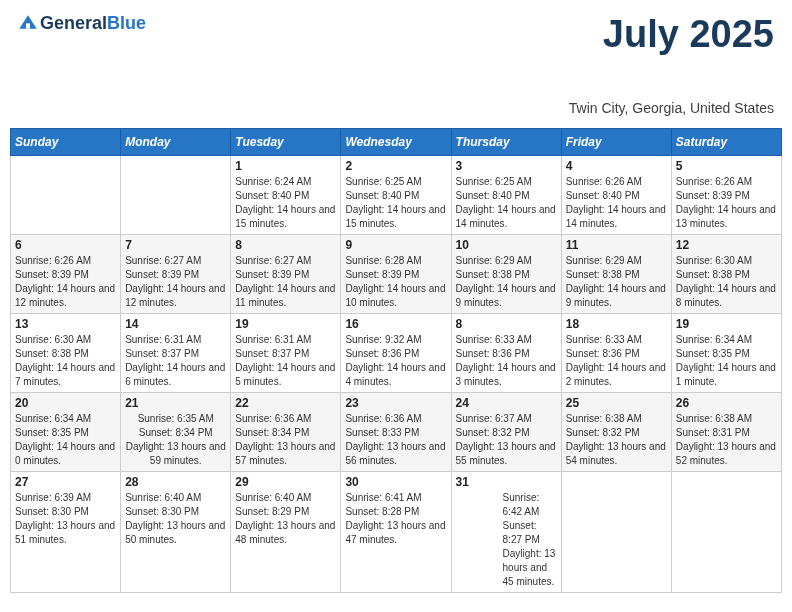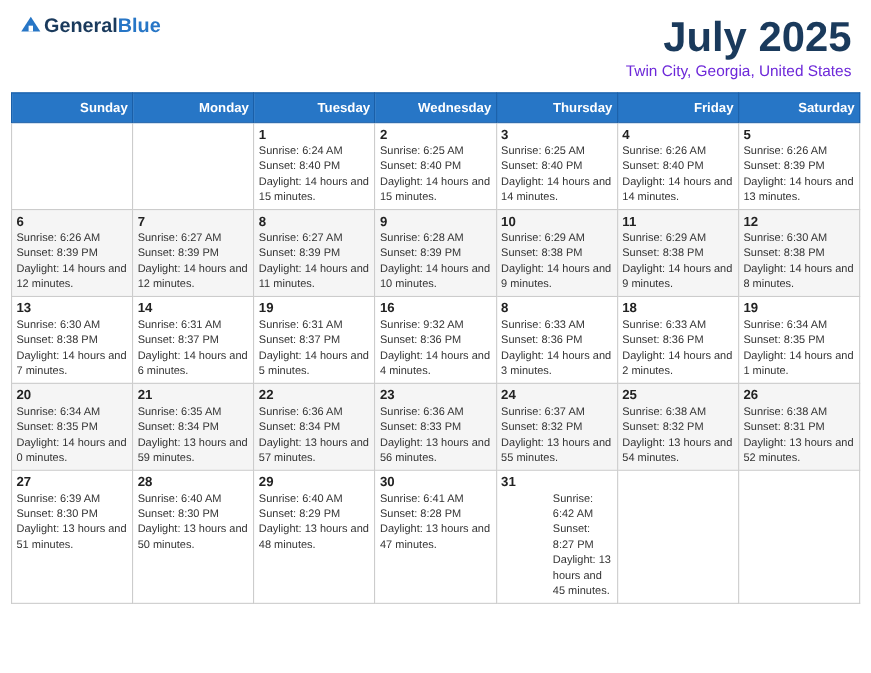--- a/index.html
+++ b/index.html
@@ -36,35 +36,37 @@
       text-align: right;
     }
     .month-title {
       font-size: 38px;
       font-weight: bold;
       color: #1a3a5c;
       line-height: 1.1;
     }
     .subtitle {
       font-size: 14px;
-      color: #6d28d9;
+      color: #404040;
+      margin-top: 44px;
     }
     .calendar {
       width: 100%;
       border-collapse: collapse;
       border: 1px solid #ccc;
     }
     .calendar th {
       background-color: #2776c6;
       color: #fff;
       font-size: 12px;
       font-weight: bold;
       padding: 6px 4px;
-      text-align: right;
+      text-align: left;
       border: 1px solid #1a5fa8;
+      font-style: italic;
     }
     .calendar td {
       vertical-align: top;
       border: 1px solid #ccc;
       padding: 3px 4px;
       width: 110px;
       min-height: 80px;
       font-size: 10px;
       color: #222;
       background: #fff;
@@ -248,21 +250,21 @@
       </tr>
       <tr>
         <td>
           <div class="day-number">20</div>
           <div class="day-info" style="white-space: pre-line;">Sunrise: 6:34 AM
 Sunset: 8:35 PM
 Daylight: 14 hours and 0 minutes.</div>
         </td>
         <td>
           <div class="day-number">21</div>
-          <div class="day-info" style="white-space: pre-line;">Sunrise: 6:35 AM
+          <div class="day-info" style="white-space: pre-line; text-align: center;">Sunrise: 6:35 AM
 Sunset: 8:34 PM
 Daylight: 13 hours and 59 minutes.</div>
         </td>
         <td>
           <div class="day-number">22</div>
           <div class="day-info" style="white-space: pre-line;">Sunrise: 6:36 AM
 Sunset: 8:34 PM
 Daylight: 13 hours and 57 minutes.</div>
         </td>
         <td>

